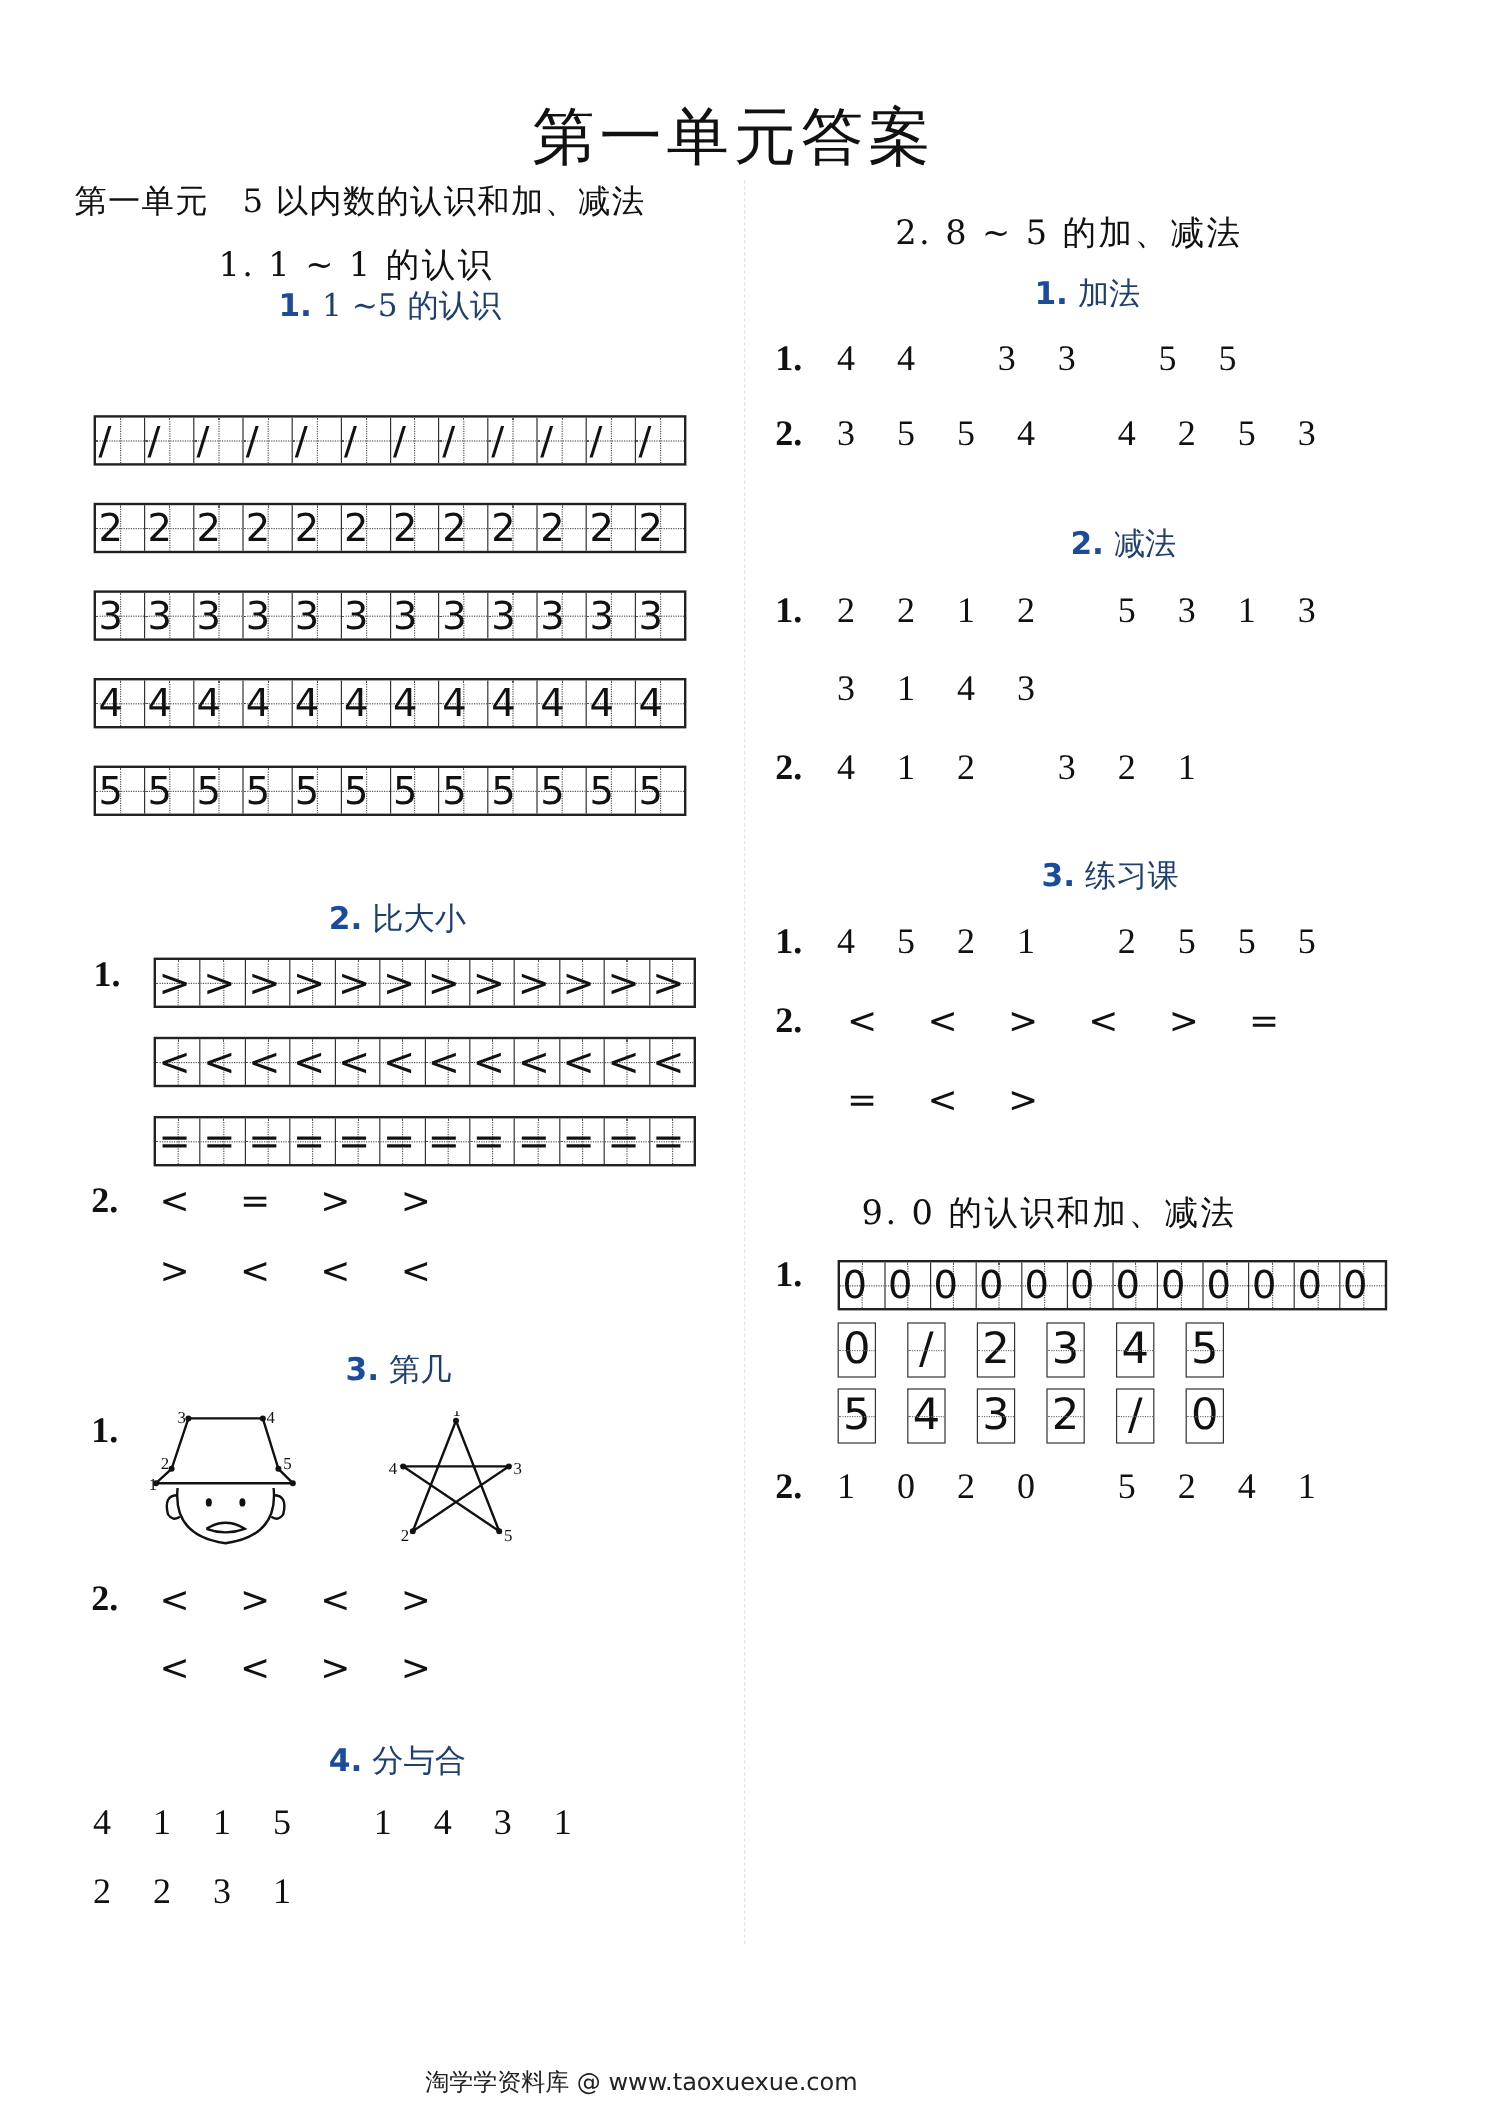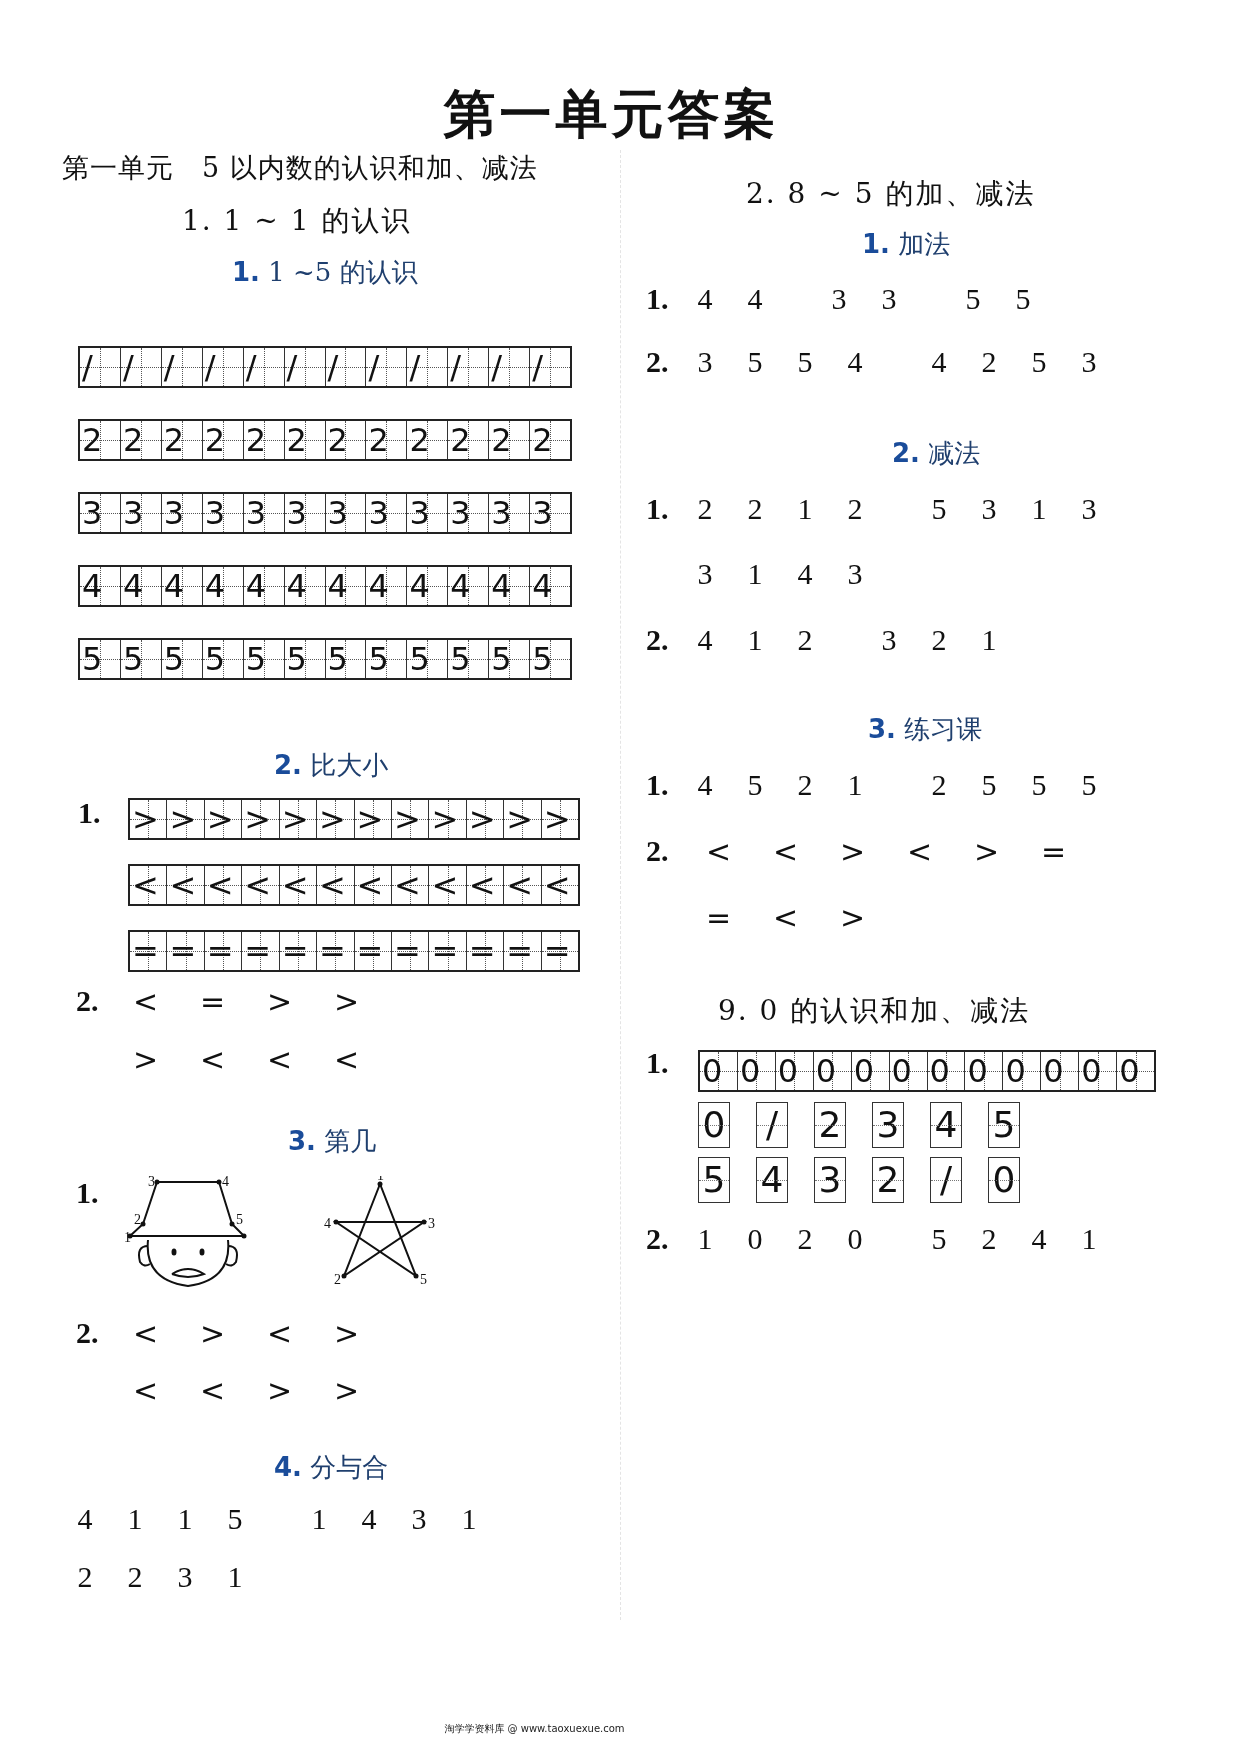--- a/index.html
+++ b/index.html
@@ -1,50 +1,50 @@
 <!DOCTYPE html>
 <html><head>
 <meta charset="utf-8">
 <style>
   html, body { margin: 0; padding: 0; background: #ffffff; }
   body { width: 1240px; height: 1753px; position: relative; overflow: hidden;
          font-family: "DejaVu Serif", "Liberation Serif", serif; color: #111; }
   .abs { position: absolute; }
-  .title { left: 0; width: 1223px; top: 80px; text-align: center; font-size: 52px; font-weight: bold; letter-spacing: 4px; }
+  .title { left: 0; width: 1223px; top: 80px; text-align: center; font-size: 52px; font-weight: normal; letter-spacing: 4px; }
   .unit-heading { font-size: 27px; font-weight: normal; letter-spacing: 1px; white-space: nowrap; }
   .lesson-heading { font-size: 28px; white-space: nowrap; letter-spacing: 2px; }
   .sub-heading { font-size: 26px; color: #1f3f6e; white-space: nowrap; }
   .sub-heading .num { font-family: "DejaVu Sans", "Liberation Sans", sans-serif; font-weight: bold; color: #1a4c9a; }
   .qnum { font-size: 30px; font-weight: bold; font-family: "Liberation Serif", serif; }
   .ans-row { display: flex; font-size: 30px; font-family: "Liberation Serif", serif; white-space: nowrap; }
   .ans-row span { display: inline-block; width: 50px; text-align: center; }
   .ans-row span.gap { width: 34px; }
   .sym-row { display: flex; font-size: 30px; font-family: "DejaVu Sans", sans-serif; }
   .sym-row span { display: inline-block; width: 67px; text-align: center; }
   .grid { display: flex; border: 2px solid #222; height: 38px; }
   .cell { flex: 1; border-right: 1.5px solid #333; position: relative; height: 100%; box-sizing: border-box;
           font-family: "DejaVu Sans", sans-serif; font-size: 32px; line-height: 38px; padding-left: 2px; overflow: hidden; }
   .cell:last-child { border-right: none; }
   .cell::before { content: ""; position: absolute; left: 0; right: 0; top: 50%; border-top: 1.5px dotted #555; }
   .cell::after { content: ""; position: absolute; top: 0; bottom: 0; left: 50%; border-left: 1.5px dotted #555; }
   .cell .g { position: relative; z-index: 1; }
   .divider { left: 620px; top: 150px; width: 0; height: 1470px; border-left: 1px dashed #e4e4e4; }
   .box { width: 30px; height: 44px; border: 1.5px solid #333; position: relative; font-family: "DejaVu Sans", sans-serif; font-size: 36px; line-height: 44px; text-align: center; }
   .box::before { content: ""; position: absolute; left: 0; right: 0; top: 50%; border-top: 1px dotted #777; }
-  .footer { left: 0; width: 1069px; top: 1722px; text-align: center; font-family: "DejaVu Sans", sans-serif; font-size: 10px; color: #222; }
+  .footer { left: 0; width: 1069px; top: 1722px; text-align: center; font-family: "DejaVu Sans", sans-serif; font-size: 20px; color: #222; }
 </style>
 </head>
 <body>
 
 <div class="abs title">第一单元答案</div>
 
 <div class="abs unit-heading" style="left:62px; top:150px;">第一单元　5 以内数的认识和加、减法</div>
 <div class="abs lesson-heading" style="left:182px; top:202px;">1.  1 ~ 1 的认识</div>
 
-<div class="abs sub-heading" style="left:232px; top:255px;">
+<div class="abs sub-heading" style="left:232px; top:237px;">
   <span class="num">1.</span><span> 1 ~5 的认识</span>
 </div>
 
 <div class="abs" style="left:78px; top:346px; width:494px;">
   <div class="grid" style="margin-bottom:31px;">
       <div class="cell"><span class="g">/</span></div>
       <div class="cell"><span class="g">/</span></div>
       <div class="cell"><span class="g">/</span></div>
       <div class="cell"><span class="g">/</span></div>
       <div class="cell"><span class="g">/</span></div>

